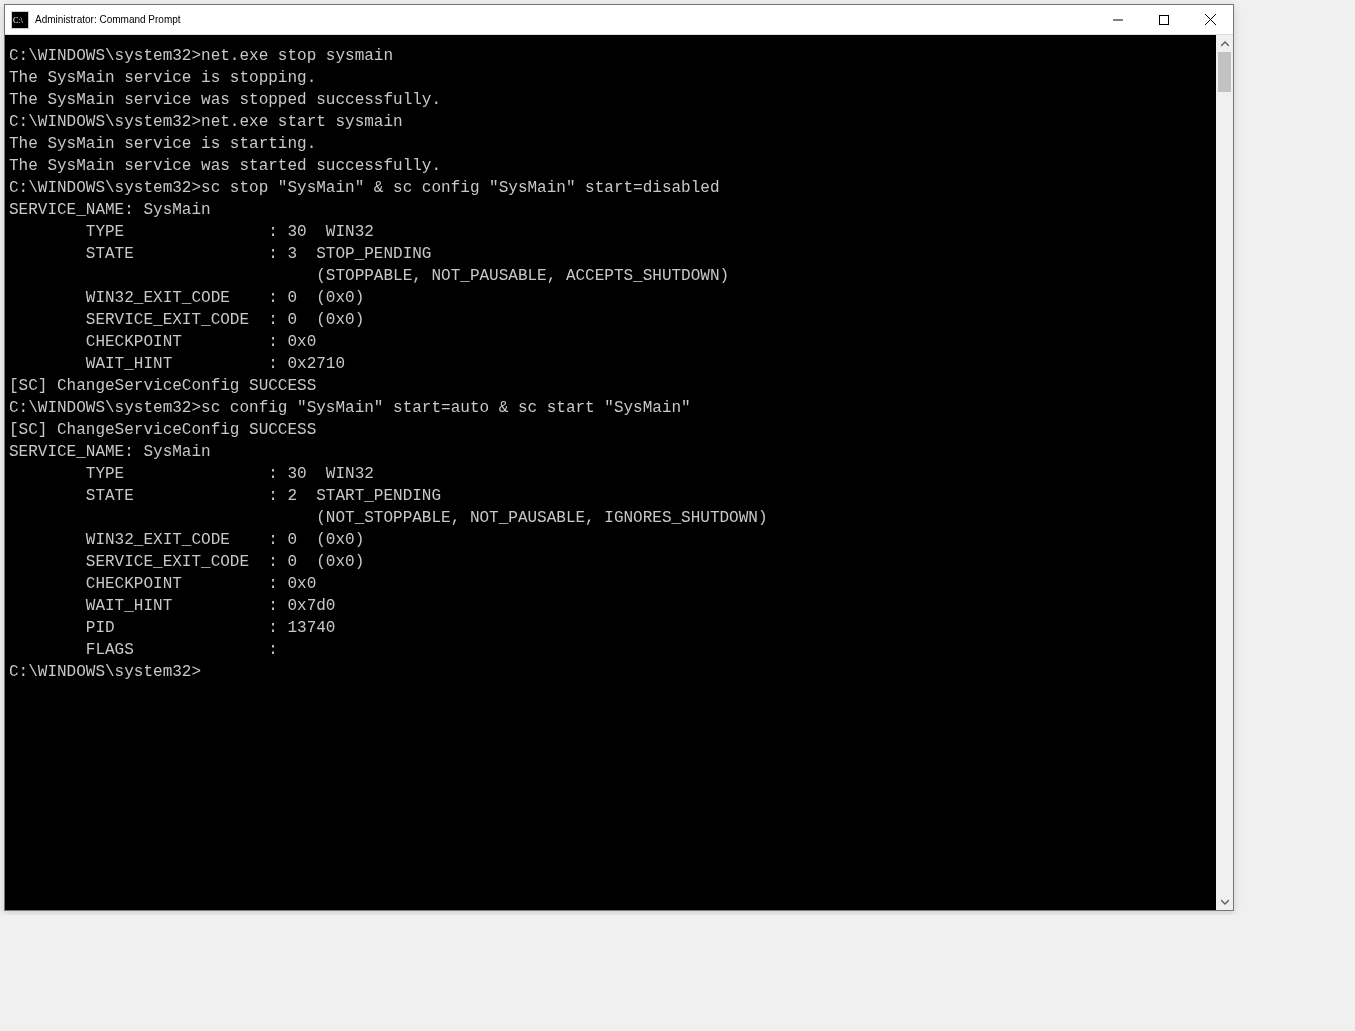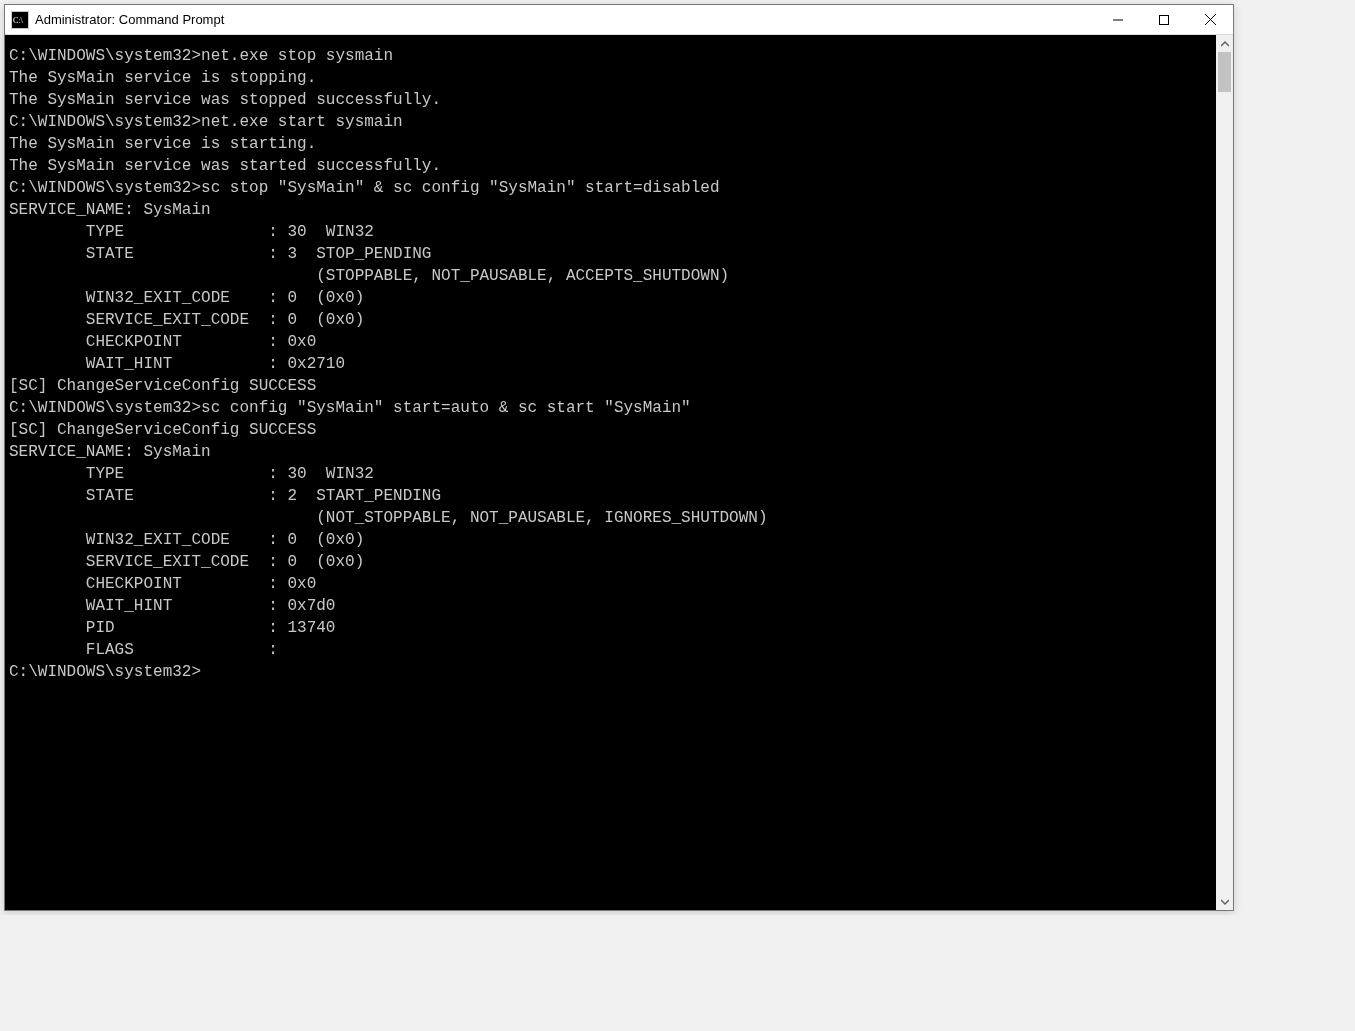--- a/index.html
+++ b/index.html
@@ -26,21 +26,21 @@
       width: 18px;
       height: 18px;
       display: inline-flex;
       align-items: center;
       justify-content: center;
       margin-right: 6px;
     }
     .app-icon svg { width: 18px; height: 18px; }
     .title-text {
       font-family: 'Segoe UI', Tahoma, sans-serif;
-      font-size: 13px;
+      font-size: 10px;
       color: #000;
       flex: 0 0 auto;
     }
     .titlebar-spacer { flex: 1 1 auto; }
     .win-controls { display: flex; }
     .win-btn {
       width: 46px;
       height: 30px;
       display: flex;
       align-items: center;

